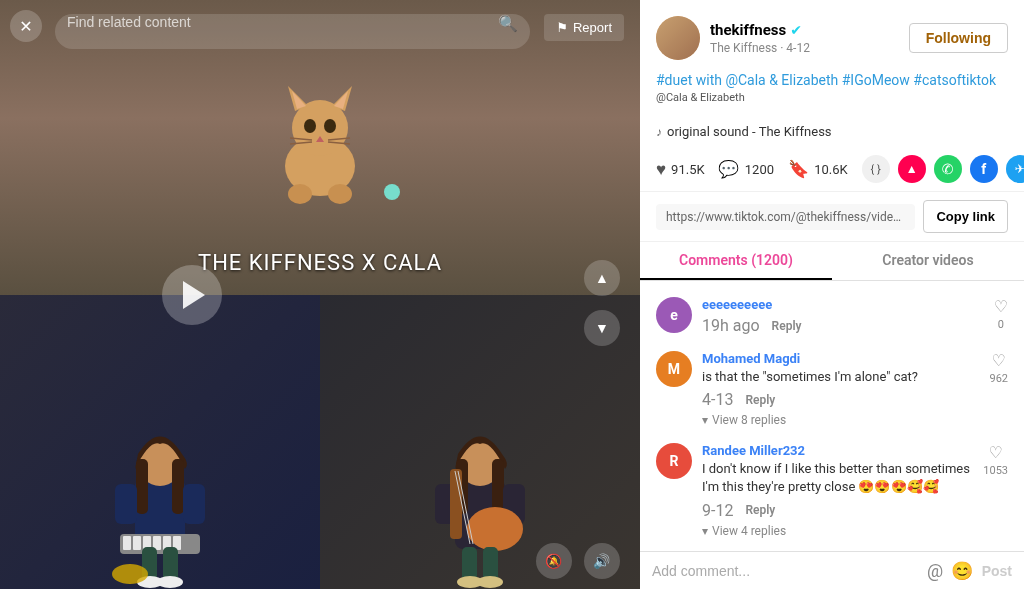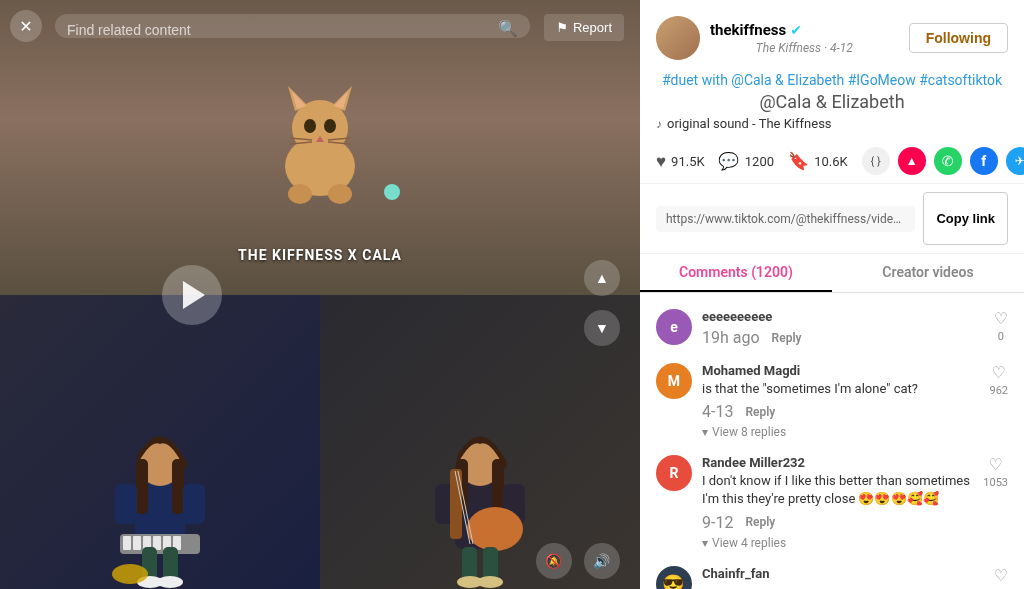--- a/index.html
+++ b/index.html
@@ -36,25 +36,25 @@
       z-index: 10;
       color: #fff;
       font-size: 16px;
     }
 
     .search-bar {
       position: absolute;
       top: 14px;
       left: 55px;
       right: 110px;
-      height: 24px;
+      height: 35px;
       background: rgba(255,255,255,0.15);
       border-radius: 20px;
       display: flex;
-      align-items: flex-end;
+      align-items: flex-start;
       padding: 0 12px;
       z-index: 10;
     }
 
     .search-bar input {
       background: transparent;
       border: none;
       outline: none;
       color: #fff;
       font-size: 14px;
@@ -113,26 +113,26 @@
 
     .cat-svg {
       position: absolute;
       bottom: 30%;
       left: 50%;
       transform: translateX(-50%);
     }
 
     .video-title-overlay {
       position: absolute;
-      bottom: 32px;
+      bottom: 20px;
       left: 50%;
       transform: translateX(-50%);
       color: #fff;
-      font-size: 14px;
-      font-weight: 700;
+      font-size: 22px;
+      font-weight: 400;
       text-shadow: 0 1px 3px rgba(0,0,0,0.8);
       white-space: nowrap;
       letter-spacing: 1px;
     }
 
     .video-bottom {
       display: grid;
       grid-template-columns: 1fr 1fr;
     }
 
@@ -248,21 +248,20 @@
 
     .avatar-img {
       width: 44px;
       height: 44px;
       border-radius: 50%;
       background: linear-gradient(135deg, #c8a070 0%, #a07050 100%);
     }
 
     .profile-info {
       flex: 1;
-      text-align: center;
     }
 
     .username-row {
       display: flex;
       align-items: center;
       gap: 4px;
     }
 
     .username {
       font-size: 15px;
@@ -272,49 +271,47 @@
 
     .verified-icon {
       color: #20d5ec;
       font-size: 14px;
     }
 
     .sub-info {
       font-size: 12px;
       color: #888;
       margin-top: 2px;
-      font-style: italic;
     }
 
     .follow-btn {
       background: #fff;
       border: 1.5px solid #ccc;
       border-radius: 4px;
       padding: 6px 16px;
       font-size: 14px;
       font-weight: 600;
       cursor: pointer;
       color: #a16207;
     }
 
     .caption-area {
       padding: 0 16px 8px;
-      text-align: center;
     }
 
     .hashtags {
       font-size: 14px;
       color: #2f9bdc;
       margin-bottom: 3px;
     }
 
     .mention {
-      font-size: 18px;
+      font-size: 11px;
       color: #555;
-      margin-bottom: 4px;
+      margin-bottom: 20px;
     }
 
     .sound-row {
       display: flex;
       align-items: center;
       gap: 5px;
       font-size: 13px;
       color: #333;
     }
 
@@ -387,21 +384,21 @@
       white-space: nowrap;
       background: #f7f7f7;
       padding: 6px 10px;
       border-radius: 4px;
     }
 
     .copy-btn {
       background: #fff;
       border: 1.5px solid #ccc;
       border-radius: 4px;
-      padding: 18px 12px;
+      padding: 8px 12px;
       font-size: 13px;
       font-weight: 600;
       cursor: pointer;
       white-space: nowrap;
     }
 
     
     .tabs-row {
       display: flex;
       border-bottom: 1px solid #e0e0e0;
@@ -450,21 +447,21 @@
       color: #fff;
     }
 
     .comment-body {
       flex: 1;
     }
 
     .comment-username {
       font-size: 13px;
       font-weight: 700;
-      color: #404040;
+      color: #3b82f6;
       margin-bottom: 2px;
     }
 
     .comment-text {
       font-size: 13px;
       color: #333;
       line-height: 1.4;
     }
 
     .comment-meta {
@@ -822,14 +819,20 @@
         <div class="comment-username">Chainfr_fan</div>
 
       </div>
       <div class="comment-like-area">
         <span class="heart-icon">♡</span>
       </div>
     </div>
 
   </div>
 
+  <div class="add-comment-row">
+    <input class="add-comment-input" type="text" placeholder="Add comment..." style="">
+    <span class="emoji-btn">@</span>
+    <span class="emoji-btn">😊</span>
+    <button class="post-btn">Post</button>
+  </div>
 
 </div>
 
 </body></html>

